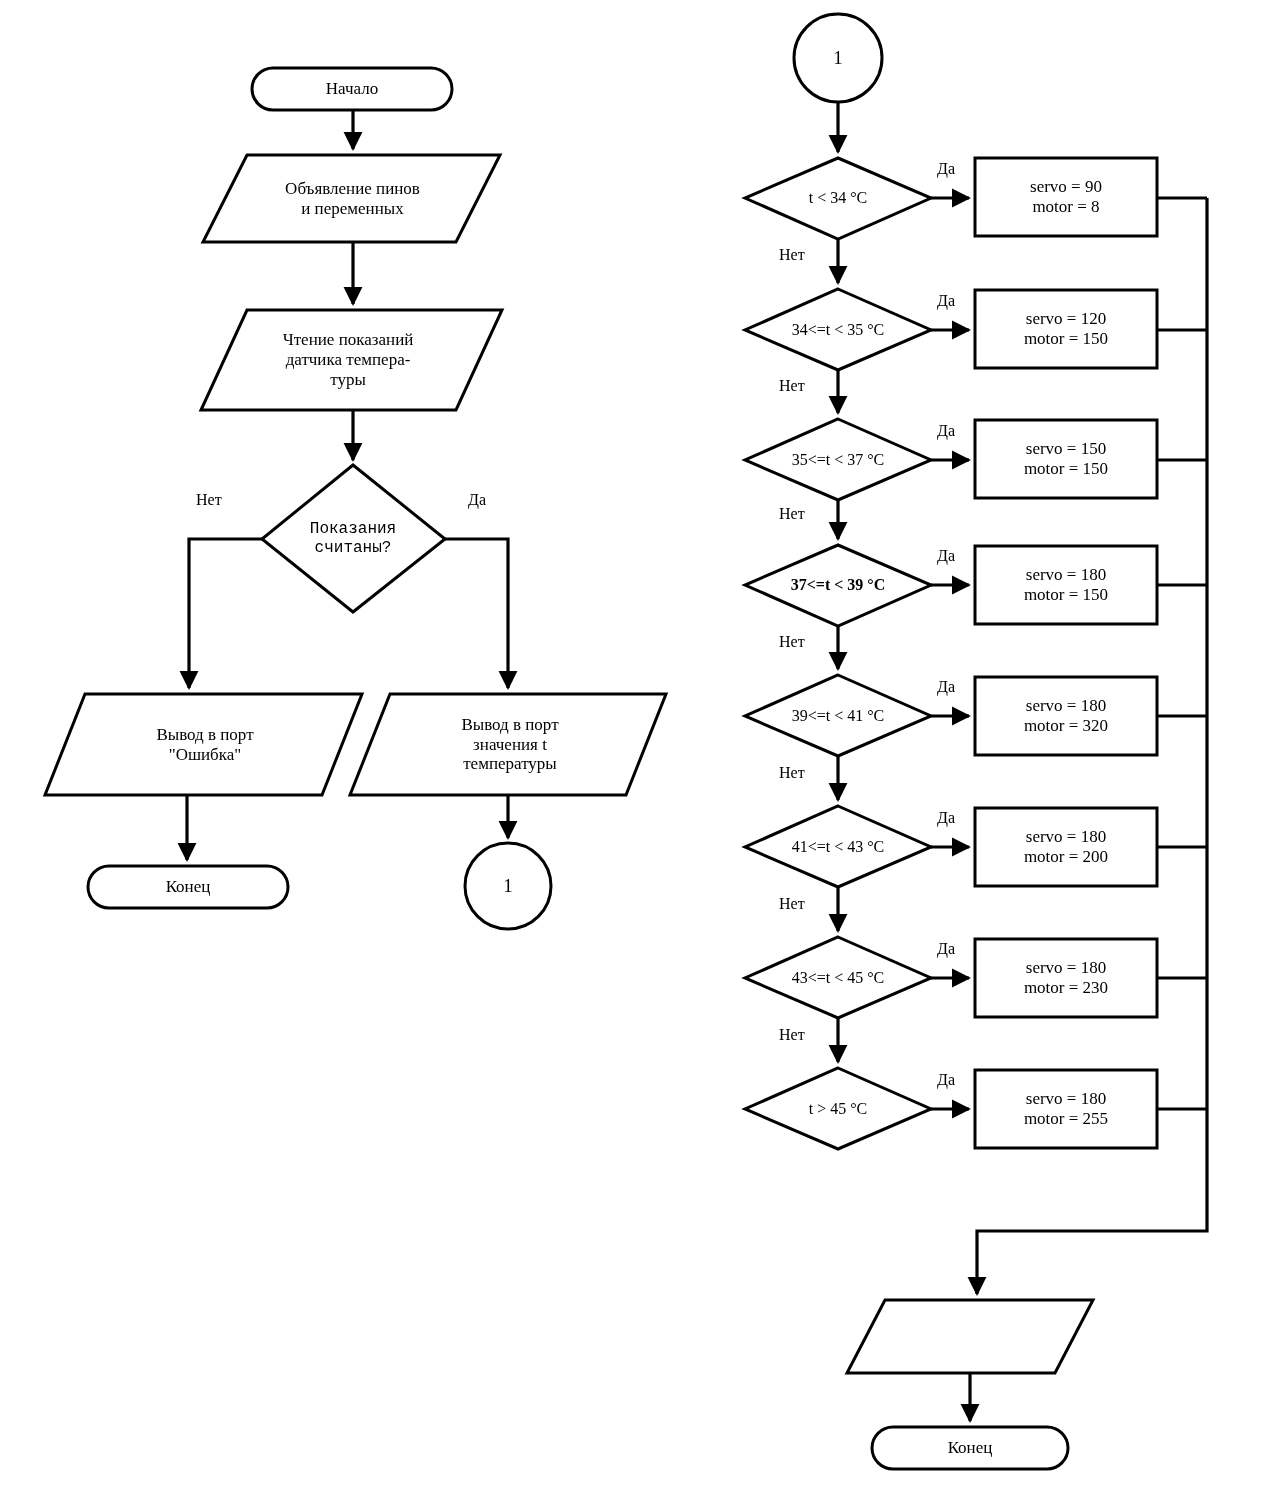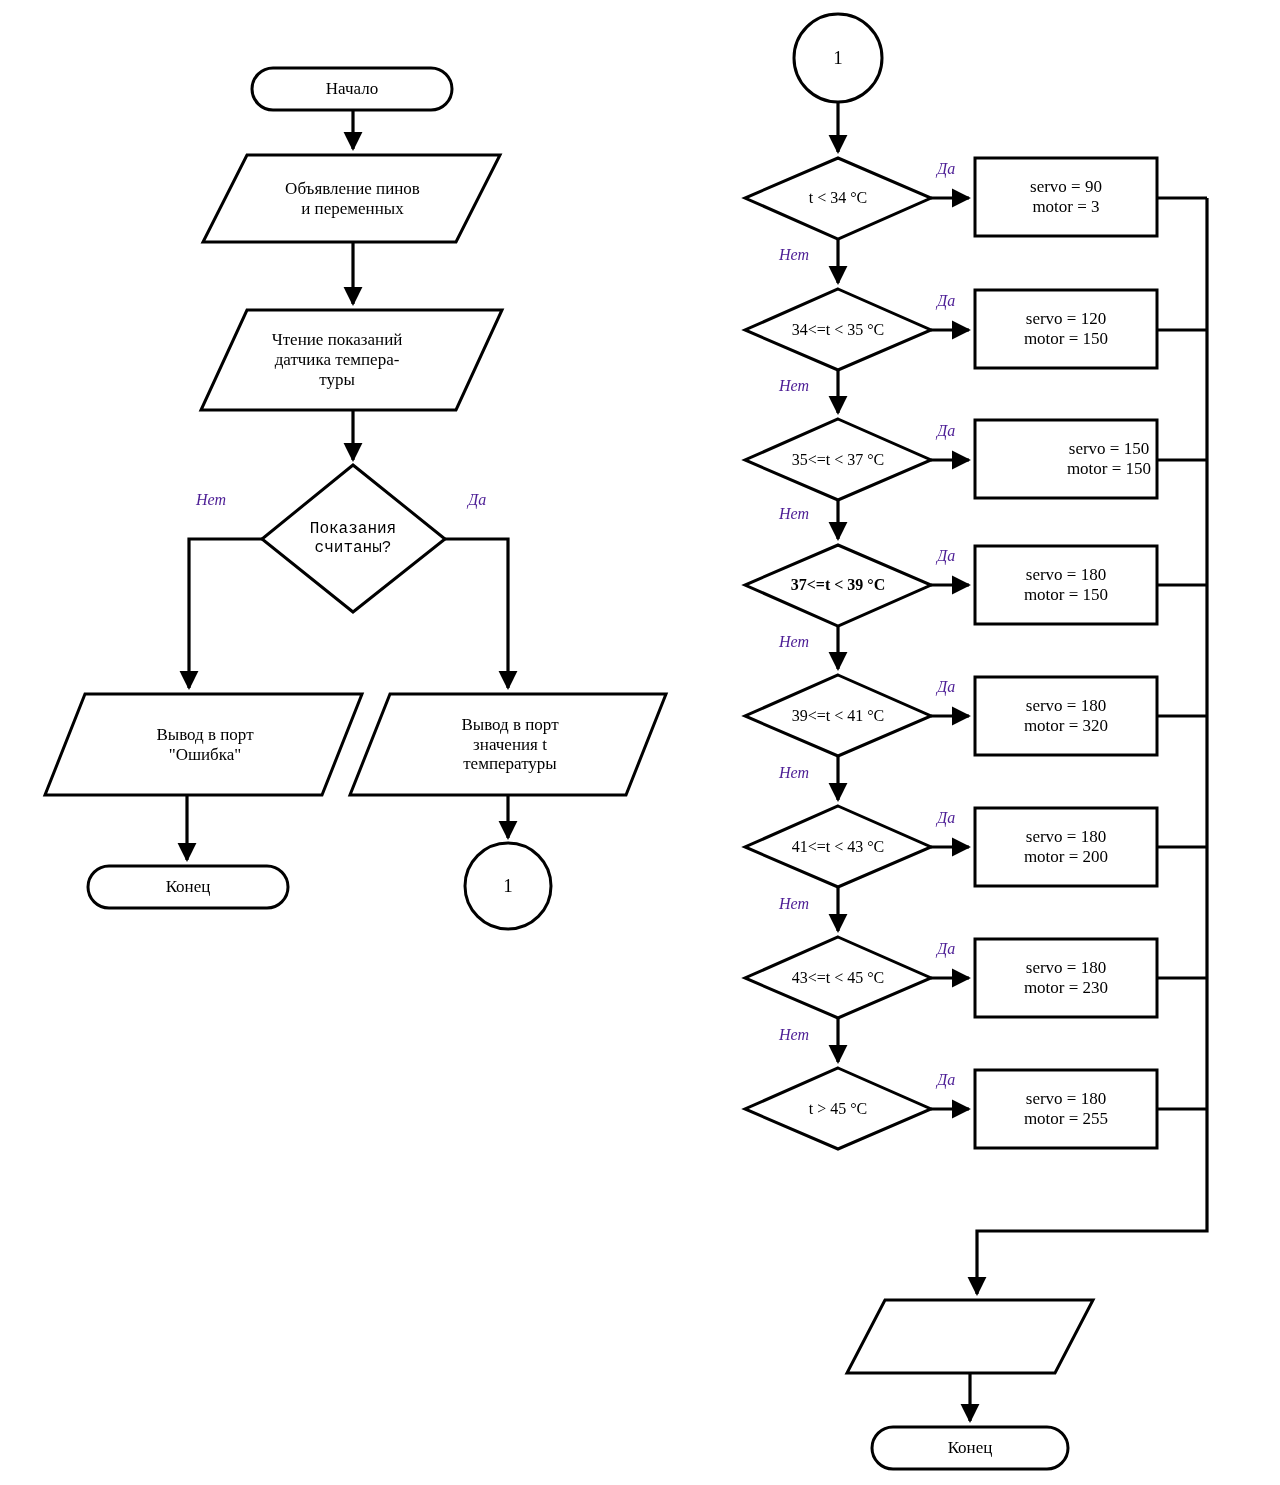--- a/index.html
+++ b/index.html
@@ -26,23 +26,22 @@
   }
   .t-term{font-size:17px;}
   .t-io{font-size:17px;}
   .t-dec{font-size:16px;}
   .t-proc{font-size:17px;}
   .t-conn{font-size:19px;}
   .lbl{
     position:absolute;
     font-family:"Liberation Serif","DejaVu Serif",serif;
     font-size:16px;
-    color:#4c1d95;
+    color:#000000;
     white-space:nowrap;
-    font-style:italic;
   }
 </style>
 </head>
 <body>
 
 <div id="canvas">
 
   <svg id="flow" viewBox="0 0 1280 1485">
     <defs>
       <marker id="arrow" viewBox="0 0 10 10" refX="9" refY="5" markerWidth="6" markerHeight="6" orient="auto-start-reverse">
@@ -127,21 +126,21 @@
       <path d="M 970 1373 L 970 1421" marker-end="url(#arrow)"></path>
       <rect x="872" y="1427" width="196" height="42" rx="21" ry="21" fill="#fff" stroke="#000" stroke-width="3"></rect>
     </g>
   </svg>
 
   <div class="shape-txt t-io" style="left:215px;top:155px;width:275px;height:87px;">Объявление пинов
 и переменных</div>
 
   <div class="shape-txt t-term" style="left:252px;top:68px;width:200px;height:42px;">Начало</div>
 
-  <div class="shape-txt t-io" style="left:198px;top:310px;width:278px;height:100px;">Чтение показаний
+  <div class="shape-txt t-io" style="left:209px;top:310px;width:278px;height:100px;">Чтение показаний
 датчика темпера-
 туры</div>
 
   <div class="shape-txt t-dec" style="left:273px;top:496px;width:160px;height:86px;font-family:Liberation Mono, monospace;">Показания
 считаны?</div>
 
   <div class="lbl" style="left:196px;top:491px;">Нет</div>
   <div class="lbl" style="left:468px;top:491px;">Да</div>
 
   <div class="shape-txt t-io" style="left:60px;top:694px;width:290px;height:101px;">Вывод в порт
@@ -155,35 +154,35 @@
 
   <div class="shape-txt t-conn" style="left:465px;top:843px;width:86px;height:86px;">1</div>
 
   <div class="shape-txt t-conn" style="left:794px;top:14px;width:88px;height:88px;">1</div>
 
   <div class="shape-txt t-dec" style="left:748px;top:178px;width:180px;height:40px;">t &lt; 34 °C</div>
   <div class="lbl" style="left:937px;top:160px;">Да</div>
   <div class="lbl" style="left:779px;top:246px;">Нет</div>
   <div class="shape-txt t-proc" style="left:975px;top:158px;width:182px;height:78px;">
     <span>servo = 90</span>
-    <span>motor = 3</span>
+    <span>motor = 8</span>
   </div>
 
   <div class="shape-txt t-dec" style="left:746px;top:310px;width:184px;height:40px;">34&lt;=t &lt; 35 °C</div>
   <div class="lbl" style="left:937px;top:292px;">Да</div>
   <div class="lbl" style="left:779px;top:377px;">Нет</div>
   <div class="shape-txt t-proc" style="left:975px;top:290px;width:182px;height:78px;text-align:right;">
     <span>servo = 120</span>
     <span>motor = 150</span>
   </div>
 
   <div class="shape-txt t-dec" style="left:746px;top:440px;width:184px;height:40px;">35&lt;=t &lt; 37 °C</div>
   <div class="lbl" style="left:937px;top:422px;">Да</div>
   <div class="lbl" style="left:779px;top:505px;">Нет</div>
-  <div class="shape-txt t-proc" style="left:975px;top:420px;width:182px;height:78px;padding-left:43px;">
+  <div class="shape-txt t-proc" style="left:975px;top:420px;width:182px;height:78px;">
     <span>servo = 150</span>
     <span>motor = 150</span>
   </div>
 
   <div class="shape-txt t-dec" style="left:746px;top:565px;width:184px;height:40px;font-weight:bold;">37&lt;=t &lt; 39 °C</div>
   <div class="lbl" style="left:937px;top:547px;">Да</div>
   <div class="lbl" style="left:779px;top:633px;">Нет</div>
   <div class="shape-txt t-proc" style="left:975px;top:546px;width:182px;height:78px;">
     <span>servo = 180</span>
     <span>motor = 150</span>

